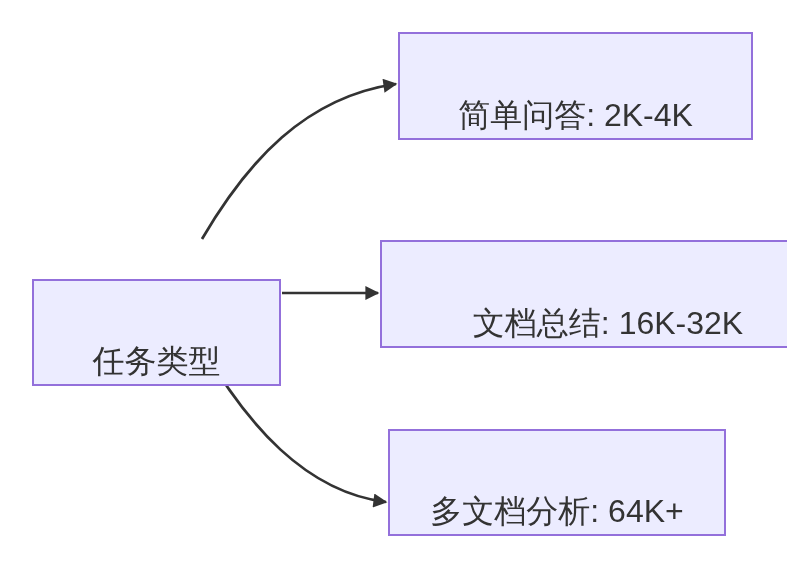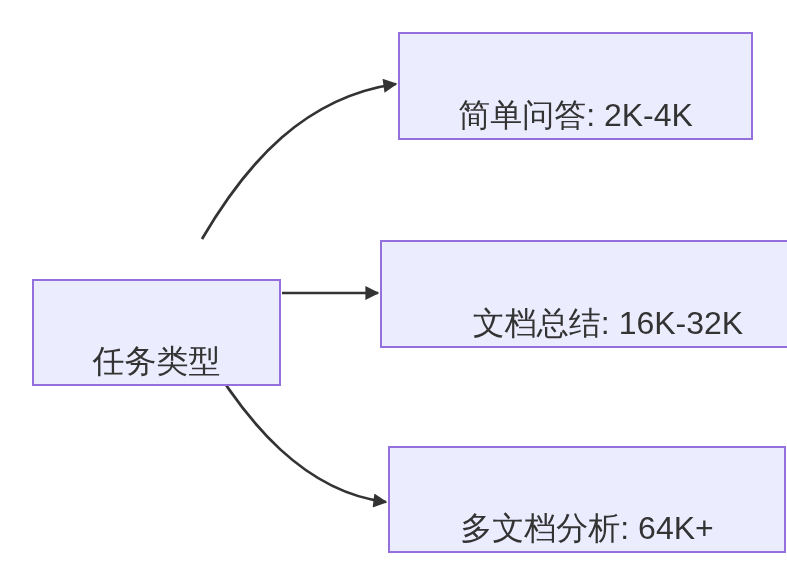--- a/index.html
+++ b/index.html
@@ -39,21 +39,21 @@
     display: flex;
     align-items: flex-end;
     justify-content: center;
     font-size: 32px;
     text-align: center;
     white-space: nowrap;
   }
   .node-root   { left: 32px;  top: 239px; width: 249px; height: 107px; margin-top: 40px; }
   .node-child1 { left: 398px; top: 32px;  width: 355px; height: 108px; }
   .node-child2 { left: 380px; top: 240px; width: 456px; height: 108px; }
-  .node-child3 { left: 388px; top: 446px; width: 398px; height: 107px; }
+  .node-child3 { left: 388px; top: 429px; width: 338px; height: 107px; }
 </style>
 </head>
 <body>
 
 <div class="canvas">
 
   <svg class="edges-svg" viewBox="0 0 787 572">
     <defs>
       <marker id="arrow" viewBox="0 0 10 10" refX="9" refY="5" markerUnits="userSpaceOnUse" markerWidth="18" markerHeight="14" orient="auto">
         <path class="arrowhead" d="M 0 0 L 10 5 L 0 10 z"></path>

